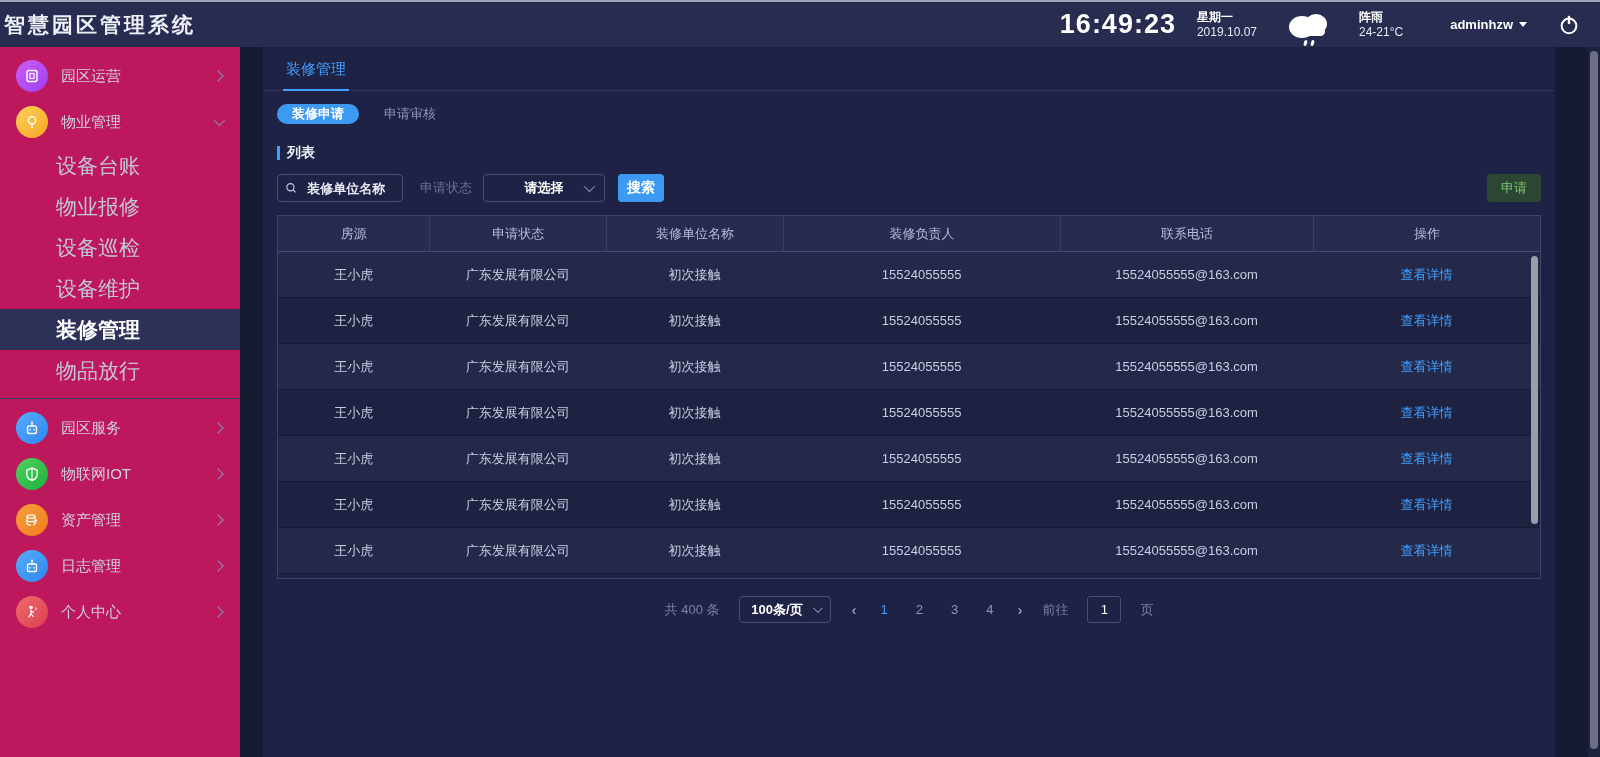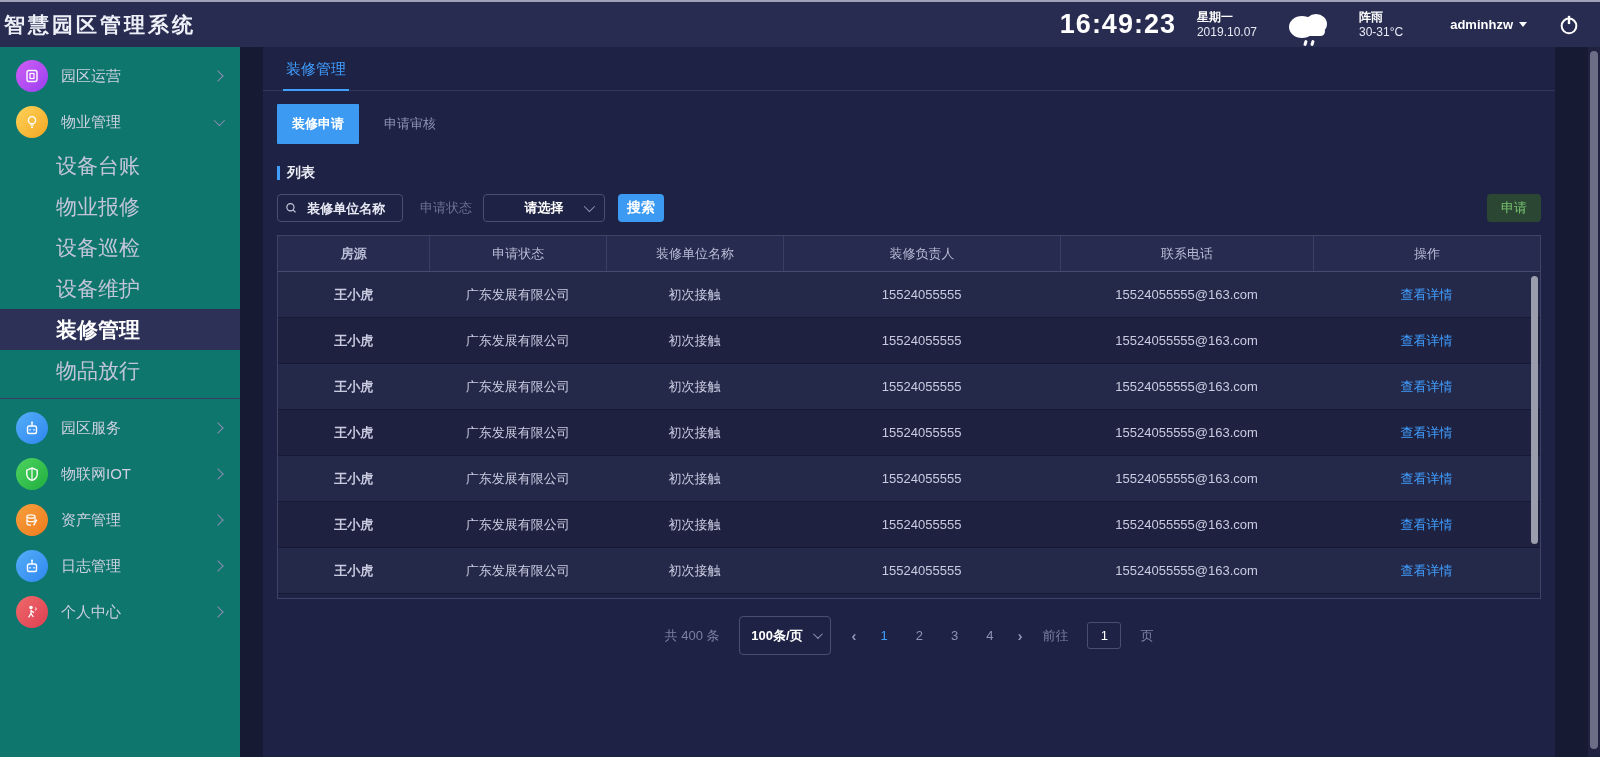--- a/index.html
+++ b/index.html
@@ -27,21 +27,21 @@
   .user-name { font-size:13px; font-weight:bold; color:#ffffff; }
   .caret-down {
     width:0; height:0; border-left:4px solid transparent; border-right:4px solid transparent;
     border-top:5px solid #ffffff; display:inline-block;
   }
   .power-btn { margin-left:10px; cursor:pointer; display:flex; align-items:center; }
 
   
   .sidebar {
     position:absolute; top:47px; left:0; width:240px; bottom:0;
-    background:#0f766e; padding-top:6px;
+    background:#be185d; padding-top:6px;
   }
   .side-item {
     height:46px; display:flex; align-items:center; padding:0 18px 0 16px;
     font-size:15px; color:#cdd0e2; cursor:pointer;
   }
   .side-icon {
     width:32px; height:32px; border-radius:50%; margin-right:13px;
     display:flex; align-items:center; justify-content:center; flex:0 0 32px;
   }
   .ic-purple { background:linear-gradient(135deg,#cf5ef5,#9a3ff0); }
@@ -67,21 +67,21 @@
   }
   .tabbar {
     height:44px; border-bottom:1px solid #32365c; padding:0 20px;
     display:flex; align-items:flex-end;
   }
   .page-tab {
     font-size:15px; color:#409eff; padding:12px 3px 10px;
     border-bottom:2px solid #409eff; margin-bottom:-1px; cursor:pointer;
   }
   .subtabs { display:flex; align-items:center; gap:10px; margin:13px 14px 0; }
-  .subtab { font-size:13px; padding:11px 15px; border-radius:1px; cursor:pointer; }
+  .subtab { font-size:13px; padding:1px 15px; border-radius:11px; cursor:pointer; }
   .subtab.active { background:#3d9af2; color:#fff; font-weight:bold; }
   .subtab.inactive { color:#8f93b5; }
 
   .list-title-row { display:flex; align-items:center; gap:7px; margin:20px 14px 0; }
   .title-bar { width:3px; height:14px; background:#409eff; }
   .list-title { font-size:14px; font-weight:bold; color:#eceef6; }
 
   .filter-row { display:flex; align-items:center; margin:12px 14px 13px; }
   .search-box {
     width:126px; height:28px; border:1px solid #4a4e73; border-radius:4px;
@@ -122,35 +122,35 @@
     font-size:13px; color:#b9bdd6;
   }
   .th:not(:first-child) { border-left:1px solid #3a3e64; }
   .trow { display:flex; height:46px; align-items:center; border-bottom:1px solid #171a36; }
   .trow.light { background:#252949; }
   .trow.dark  { background:#1e2140; }
   .td {
     display:flex; align-items:center; justify-content:center;
     font-size:13px; color:#c9cce0; overflow:hidden; white-space:nowrap;
   }
-  .c1 { width:12%;font-weight:bold; } .c2 { width:14%; } .c3 { width:14%; }
+  .c1 { width:12%; } .c2 { width:14%; } .c3 { width:14%; }
   .c4 { width:22%; } .c5 { width:20%; } .c6 { width:18%; }
   .action-link { color:#409eff; cursor:pointer; font-size:13px; }
   .inner-scrollbar {
     position:absolute; top:40px; right:2px; width:7px; height:268px;
     background:#9a9dab; border-radius:4px;
   }
 
   
   .pagination {
     display:flex; align-items:center; justify-content:center; gap:20px;
     margin-top:17px; font-size:13px; color:#7c80a3;
   }
   .size-select {
-    height:39px; min-width:92px; border:1px solid #4a4e73; border-radius:4px;
+    height:27px; min-width:92px; border:1px solid #4a4e73; border-radius:4px;
     display:flex; align-items:center; justify-content:center; gap:10px;
     padding:0 10px; font-weight:bold; color:#ffffff; cursor:pointer;
   }
   .size-select .chev { margin:0; border-color:#8f93b5; width:7px; height:7px; }
   .page-arrow { font-size:15px; color:#8f93b5; cursor:pointer; font-weight:bold; }
   .page-num { cursor:pointer; color:#9094b8; padding:0 4px; }
   .page-num.active { color:#409eff; }
   .goto-input {
     width:34px; height:27px; border:1px solid #4a4e73; border-radius:3px;
     background:transparent; color:#ffffff; text-align:center; font-size:13px;
@@ -182,21 +182,21 @@
       <svg width="56" height="44" viewBox="0 0 56 44">
         <ellipse cx="22" cy="22" rx="13" ry="11" fill="#ffffff"></ellipse>
         <ellipse cx="36" cy="19" rx="11" ry="10" fill="#ffffff"></ellipse>
         <rect x="12" y="22" width="33" height="9" rx="4.5" fill="#ffffff"></rect>
         <rect x="24" y="35" width="3" height="6" rx="1.5" fill="#ffffff" transform="rotate(18 25.5 38)"></rect>
         <rect x="31" y="35" width="3" height="6" rx="1.5" fill="#ffffff" transform="rotate(18 32.5 38)"></rect>
       </svg>
     </div>
     <div class="stack">
       <span class="s-top">阵雨</span>
-      <span class="s-bottom">30-31°C</span>
+      <span class="s-bottom">24-21°C</span>
     </div>
     <div class="user-chip">
       <span class="user-name">adminhzw</span>
       <span class="caret-down"></span>
     </div>
     <div class="power-btn">
       <svg width="22" height="22" viewBox="0 0 24 24">
         <circle cx="12" cy="13" r="8" fill="none" stroke="#ffffff" stroke-width="2.2"></circle>
         <line x1="12" y1="2" x2="12" y2="11" stroke="#ffffff" stroke-width="2.6"></line>
       </svg>

